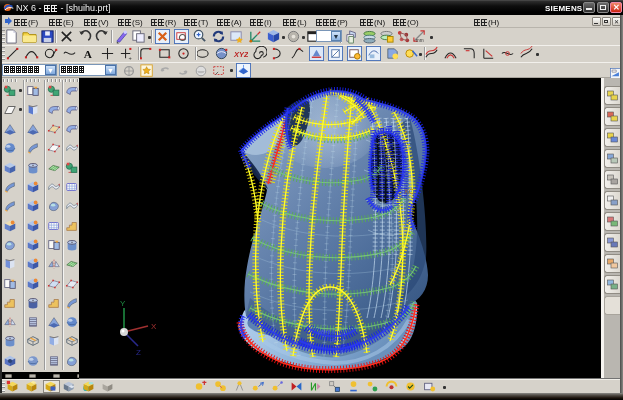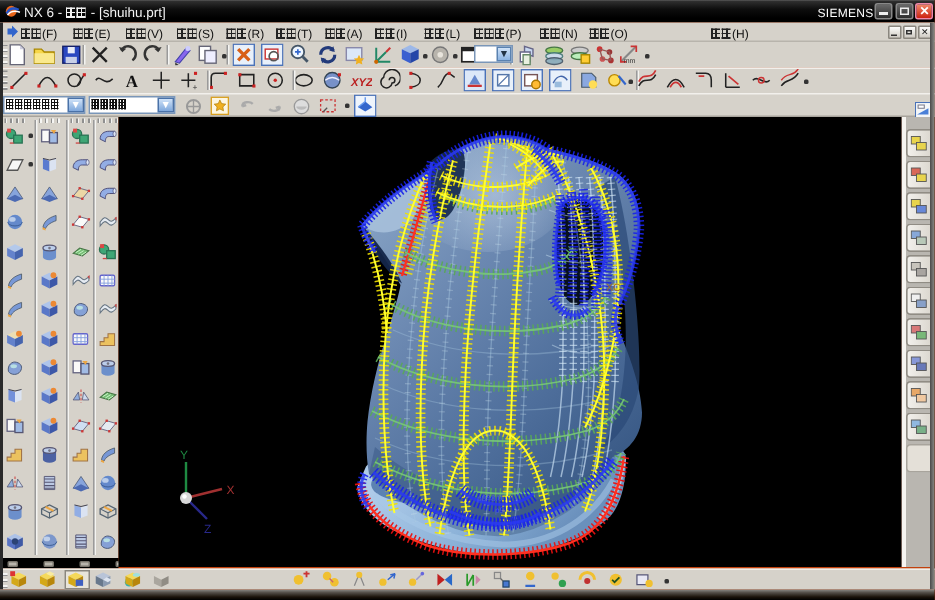--- a/index.html
+++ b/index.html
@@ -1,15 +1,15 @@
 <!DOCTYPE html>
 <html><head><meta charset="utf-8"><style>
 *{margin:0;padding:0;box-sizing:border-box}
 body{width:623px;height:400px;font-family:"Liberation Sans",sans-serif;background:#000;overflow:hidden}
-#win{position:absolute;left:0;top:0;width:623px;height:400px;background:#c2410c}
+#win{position:absolute;left:0;top:0;width:623px;height:400px;background:#737373}
 .abs{position:absolute}
 .k{display:inline-block;width:6px;height:7px;margin-right:1px;vertical-align:-1px;
 background-image:repeating-linear-gradient(0deg,#222 0 1px,rgba(0,0,0,0) 1px 3px),repeating-linear-gradient(90deg,#222 0 1px,rgba(0,0,0,0) 1px 3px)}
 .kw{display:inline-block;width:6px;height:7px;margin-right:1px;vertical-align:-1px;
 background-image:repeating-linear-gradient(0deg,#f2f2f2 0 1px,rgba(0,0,0,0) 1px 3px),repeating-linear-gradient(90deg,#f2f2f2 0 1px,rgba(0,0,0,0) 1px 3px)}
 .ks{display:inline-block;width:5px;height:7px;margin-right:1px;vertical-align:-1px;
 background-image:repeating-linear-gradient(0deg,#111 0 1px,rgba(0,0,0,0) 1px 2px),repeating-linear-gradient(90deg,#111 0 1px,rgba(0,0,0,0) 1px 2px)}
 .mi{position:absolute;top:3px;font-size:8px;color:#111;letter-spacing:0}
 .dot{position:absolute;width:3px;height:3px;background:#333;border-radius:1px}
 .sep{position:absolute;width:1px;background:#9a9a9a;box-shadow:1px 0 0 #f4f4f2}
@@ -17,21 +17,21 @@
 .hgrip{position:absolute;height:3px;background-image:repeating-linear-gradient(90deg,#8f8f8f 0 1px,#f5f5f3 1px 2px,rgba(0,0,0,0) 2px 4px)}
 </style></head><body>
 <div id="win">
     <div class="abs" style="left:0;top:0;width:623px;height:15px;background:linear-gradient(180deg,#5a5a5a 0,#2e2e2e 1px,#0e0e0e 6px,#000 12px)"></div>
     <svg class="abs" style="left:3px;top:3px" width="11" height="9" viewBox="0 0 11 9">
       <circle cx="4.5" cy="4.5" r="3.6" fill="#e8651a"></circle>
       <path d="M1.5 6 C3 2.5,6 2,9.5 3.5" stroke="#2255cc" stroke-width="1.6" fill="none"></path>
       <path d="M2 7 C4 4.5,7 4,10.3 5.2" stroke="#fff" stroke-width="1" fill="none"></path>
     </svg>
     <div class="abs" style="left:16px;top:3px;font-size:9px;color:#f2f2f2">NX 6 - <span class="kw"></span><span class="kw"></span> - [shuihu.prt]</div>
-    <div class="abs" style="left:545px;top:4px;font-size:8px;color:#fff;font-weight:normal;letter-spacing:0.2px">SIEMENS</div>
+    <div class="abs" style="left:545px;top:4px;font-size:8px;color:#fff;font-weight:bold;letter-spacing:0.2px">SIEMENS</div>
     <div class="abs" style="left:583px;top:2px;width:12px;height:11px;background:linear-gradient(180deg,#6a6a6a,#2e2e2e);border:1px solid #888;border-radius:2px"></div>
     <div class="abs" style="left:586px;top:8px;width:6px;height:2px;background:#eee"></div>
     <div class="abs" style="left:597px;top:2px;width:12px;height:11px;background:linear-gradient(180deg,#6a6a6a,#2e2e2e);border:1px solid #888;border-radius:2px"></div>
     <div class="abs" style="left:600px;top:5px;width:6px;height:5px;border:1px solid #eee"></div>
     <div class="abs" style="left:610px;top:2px;width:12px;height:11px;background:linear-gradient(180deg,#f0886a,#cc2211);border:1px solid #e8a;border-radius:2px"></div>
     <div class="abs" style="left:613px;top:4px;width:7px;height:7px;color:#fff;font-size:8px;font-weight:bold;line-height:7px">✕</div>
     <div class="abs" style="left:0;top:15px;width:623px;height:13px;background:#d6d2ca;border-bottom:1px solid #b8b4ac"></div>
     <svg class="abs" style="left:4px;top:17px" width="9" height="9" viewBox="0 0 9 9">
       <path d="M1 5 L5 1 L5 3 L8 3 L8 7 L5 7 L5 9 Z" fill="#3366cc" transform="rotate(180 4.5 4.5)"></path>
     </svg>

